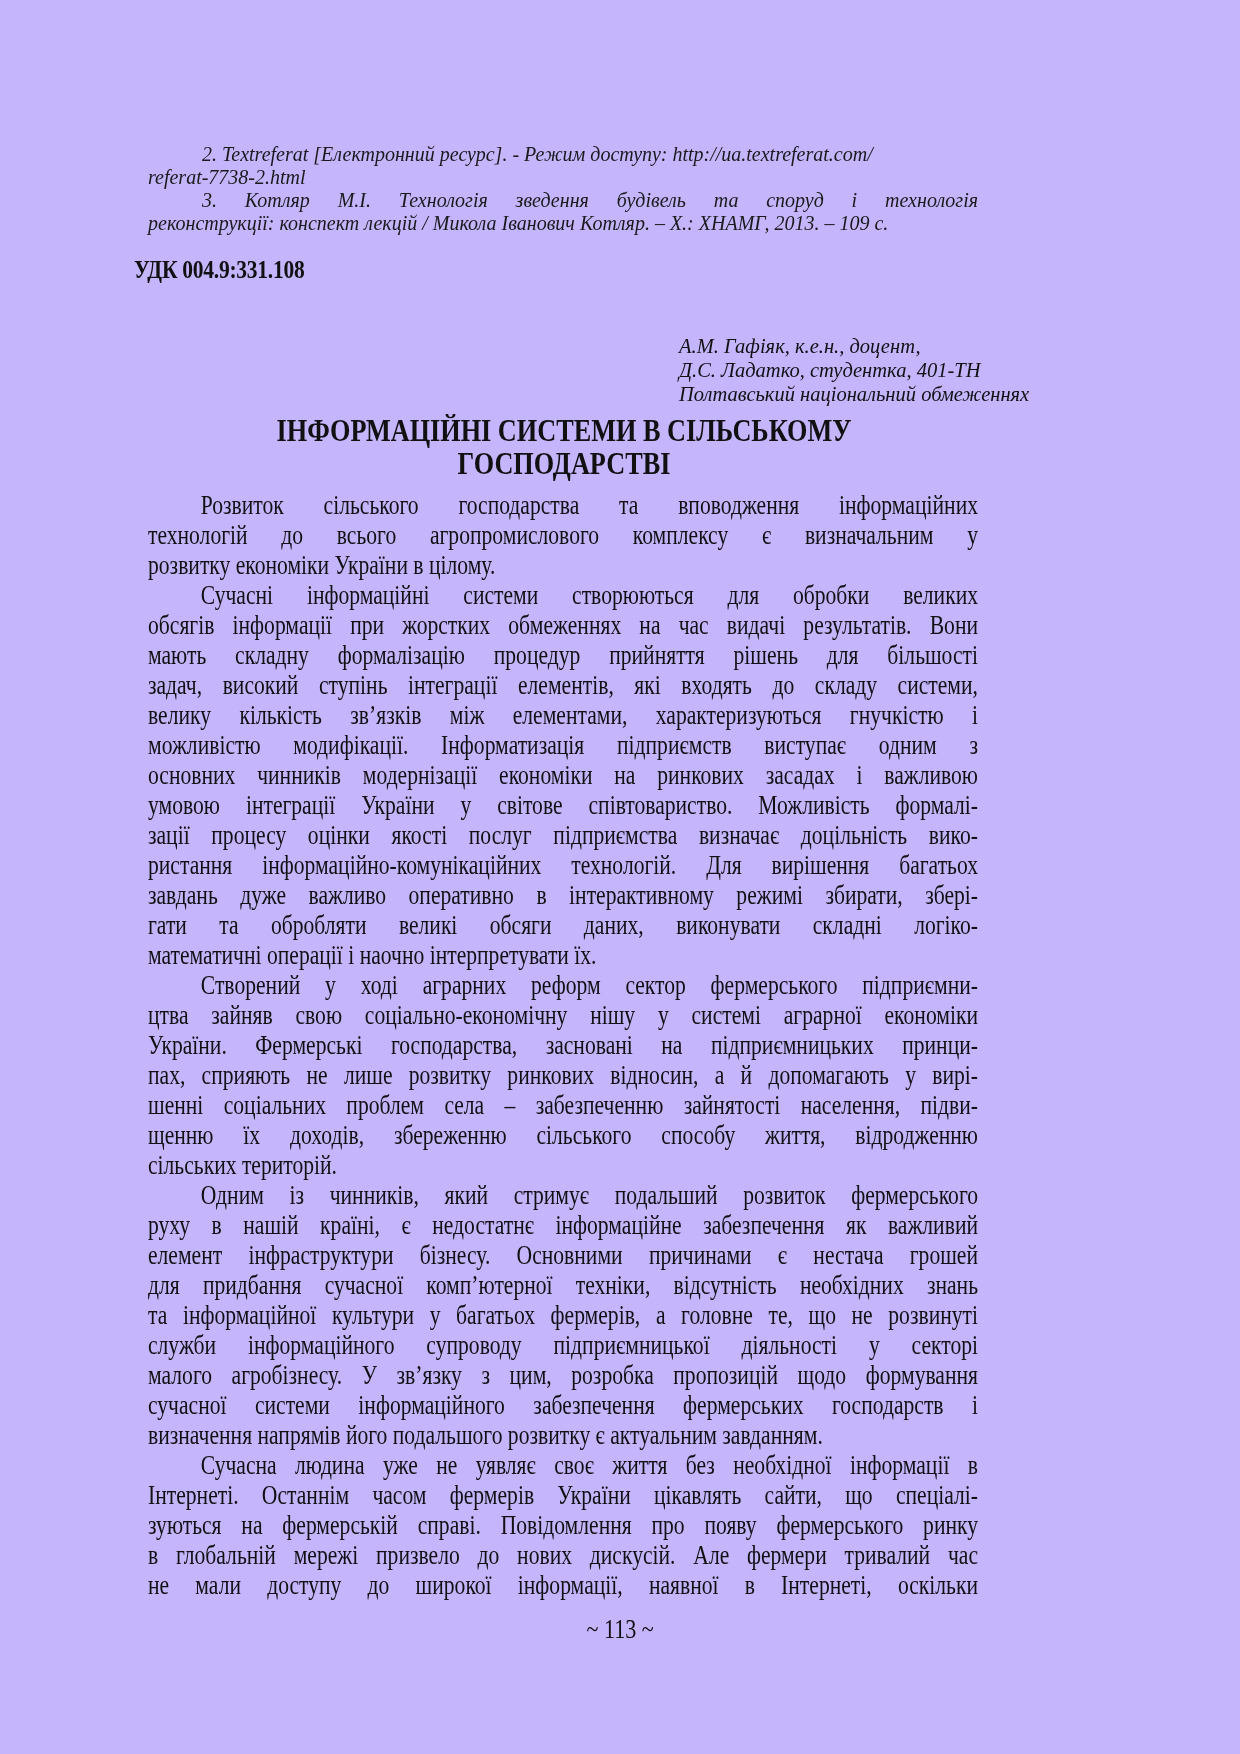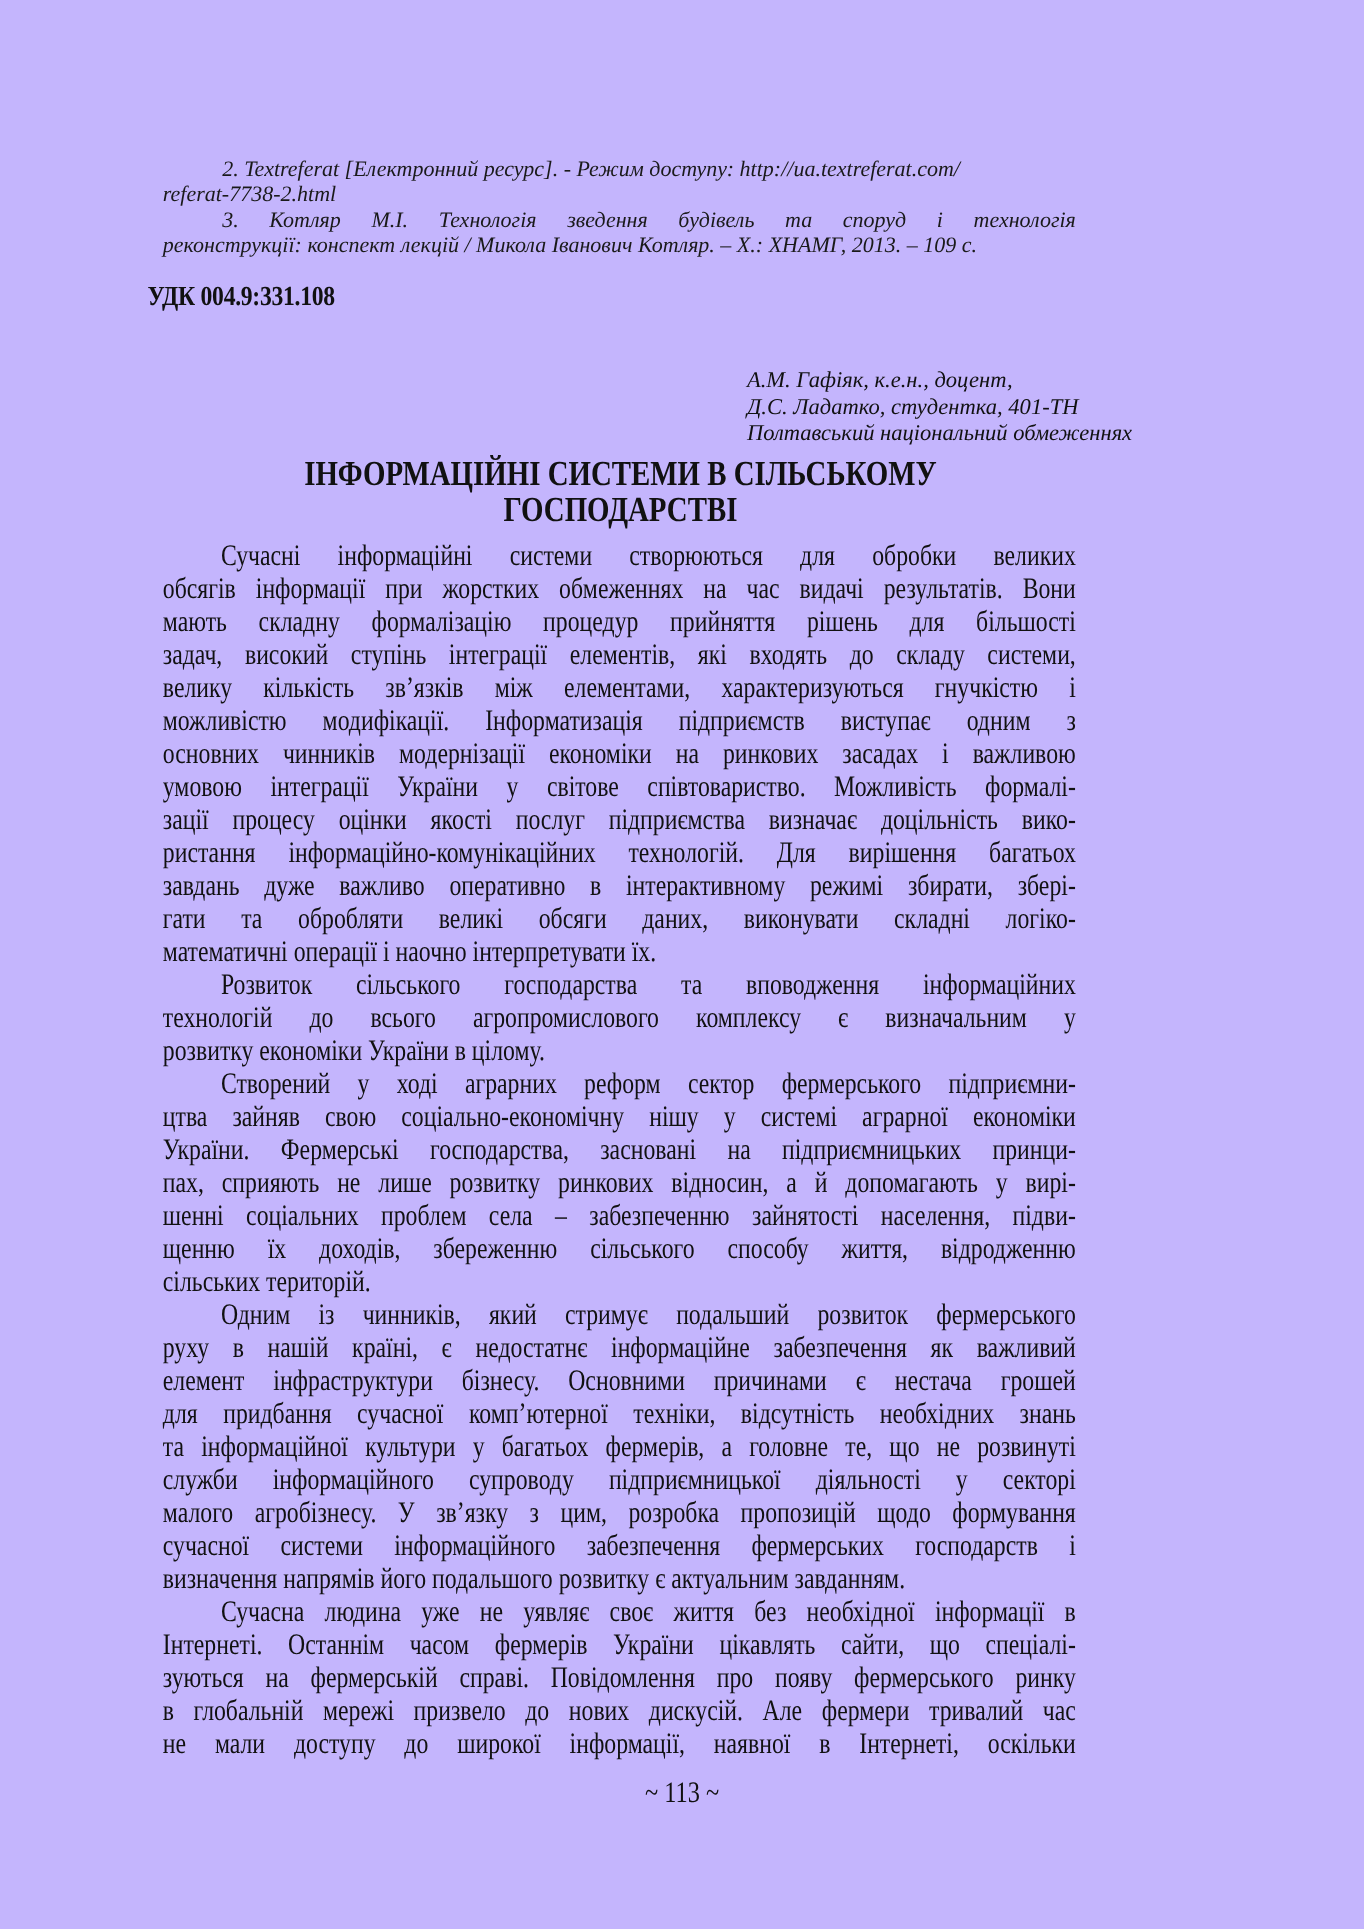--- a/index.html
+++ b/index.html
@@ -62,38 +62,38 @@
     <div>Полтавський національний обмеженнях</div>
   </div>
 
   <div class="title">
     <span>ІНФОРМАЦІЙНІ СИСТЕМИ В СІЛЬСЬКОМУ</span>
     <span>ГОСПОДАРСТВІ</span>
   </div>
 
   <div class="body" id="body">
       <div>
+        <span class="line ind">Розвиток сільського господарства та вповодження інформаційних</span>
+        <span class="line">технологій до всього агропромислового комплексу є визначальним у</span>
+        <span class="line last">розвитку економіки України в цілому.</span>
+      </div>
+      <div>
         <span class="line ind">Сучасні інформаційні системи створюються для обробки великих</span>
         <span class="line">обсягів інформації при жорстких обмеженнях на час видачі результатів. Вони</span>
         <span class="line">мають складну формалізацію процедур прийняття рішень для більшості</span>
         <span class="line">задач, високий ступінь інтеграції елементів, які входять до складу системи,</span>
         <span class="line">велику кількість зв’язків між елементами, характеризуються гнучкістю і</span>
         <span class="line">можливістю модифікації. Інформатизація підприємств виступає одним з</span>
         <span class="line">основних чинників модернізації економіки на ринкових засадах і важливою</span>
         <span class="line">умовою інтеграції України у світове співтовариство. Можливість формалі-</span>
         <span class="line">зації процесу оцінки якості послуг підприємства визначає доцільність вико-</span>
         <span class="line">ристання інформаційно-комунікаційних технологій. Для вирішення багатьох</span>
         <span class="line">завдань дуже важливо оперативно в інтерактивному режимі збирати, збері-</span>
         <span class="line">гати та обробляти великі обсяги даних, виконувати складні логіко-</span>
         <span class="line last">математичні операції і наочно інтерпретувати їх.</span>
-      </div>
-      <div>
-        <span class="line ind">Розвиток сільського господарства та вповодження інформаційних</span>
-        <span class="line">технологій до всього агропромислового комплексу є визначальним у</span>
-        <span class="line last">розвитку економіки України в цілому.</span>
       </div>
       <div>
         <span class="line ind">Створений у ході аграрних реформ сектор фермерського підприємни-</span>
         <span class="line">цтва зайняв свою соціально-економічну нішу у системі аграрної економіки</span>
         <span class="line">України. Фермерські господарства, засновані на підприємницьких принци-</span>
         <span class="line">пах, сприяють не лише розвитку ринкових відносин, а й допомагають у вирі-</span>
         <span class="line">шенні соціальних проблем села – забезпеченню зайнятості населення, підви-</span>
         <span class="line">щенню їх доходів, збереженню сільського способу життя, відродженню</span>
         <span class="line last">сільських територій.</span>
       </div>

